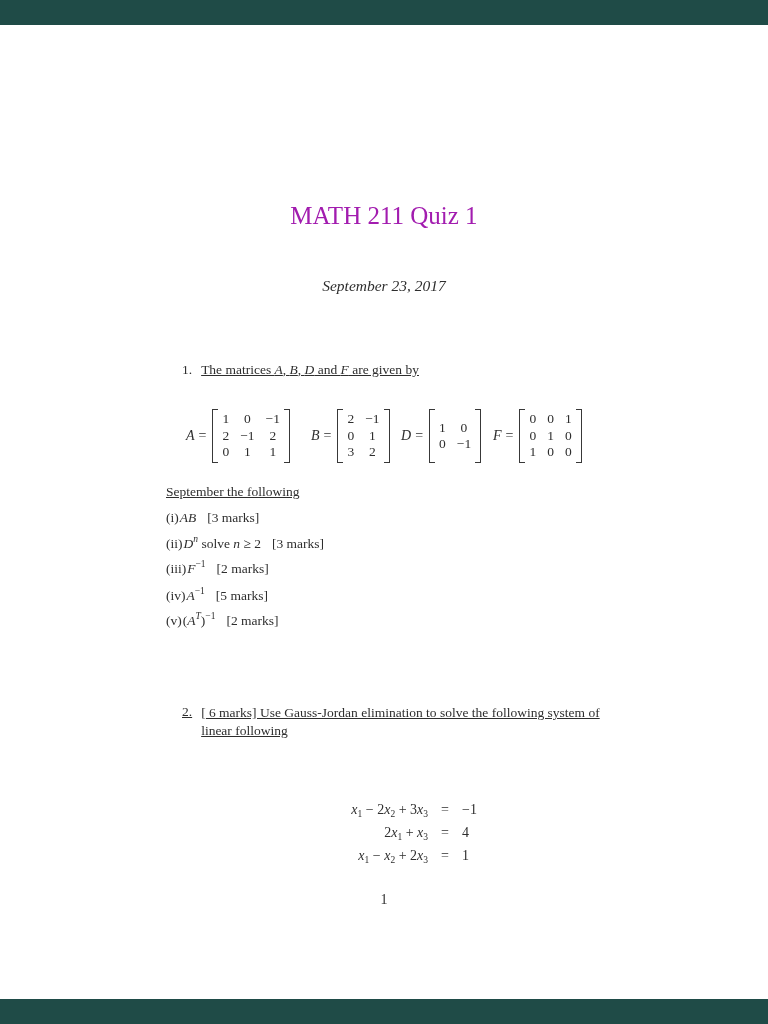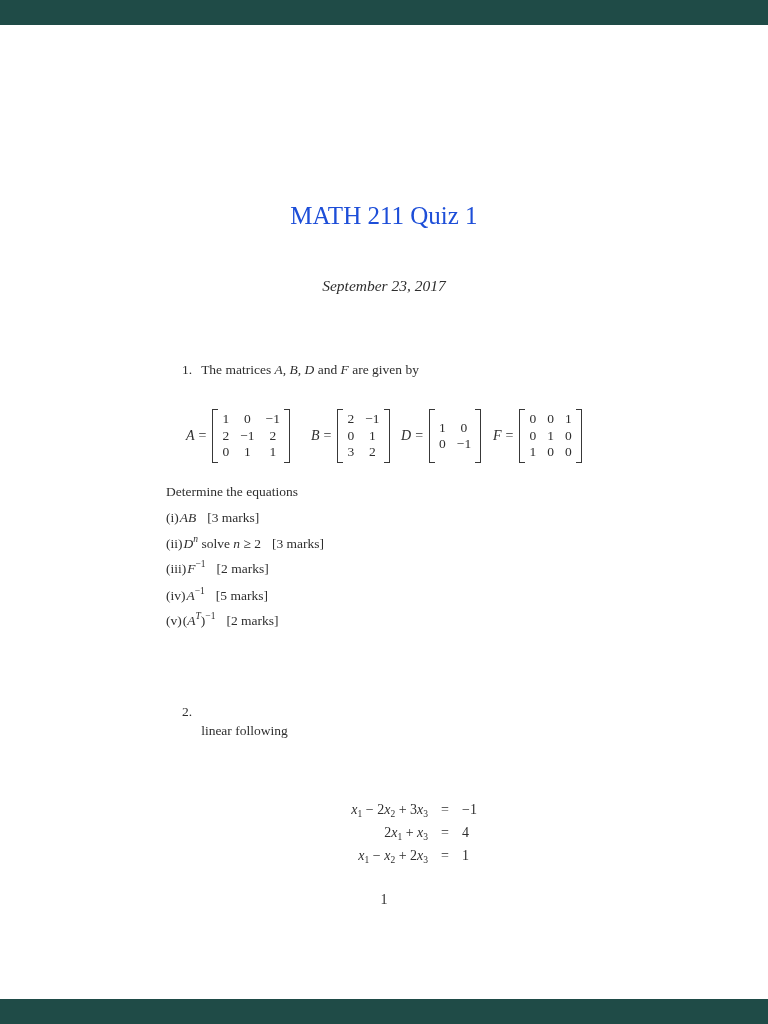--- a/index.html
+++ b/index.html
@@ -5,23 +5,23 @@
   html,body { margin:0; padding:0; }
   body {
     width:768px; height:1024px; position:relative; overflow:hidden;
     background:#ffffff; color:#2e2e2e;
     font-family:"Liberation Serif","DejaVu Serif",serif;
     font-size:13.5px;
   }
   .bar { position:absolute; left:0; width:768px; height:25px; }
   #topbar { top:0; }
   #botbar { bottom:0; }
-  .abs { position:absolute; white-space:nowrap; }
+  .abs { position:absolute; white-space:nowrap;text-decoration:underline; }
   .centered { position:absolute; left:0; width:768px; text-align:center; white-space:nowrap; }
-  .title { font-size:25px; color:#1d4ed8; }
+  .title { font-size:25px; color:#a21caf; }
   .date  { font-size:15.5px;font-style:italic; }
   .it { font-style:italic; }
   sup { font-size:9.5px; line-height:0; vertical-align:6px; }
   sub { font-size:9.5px; line-height:0; vertical-align:-3px; }
   .qnum { display:inline-block; }
   .qtext { margin-left:9px; }
   .qblock { display:flex; align-items:flex-start; }
   .qlines { margin-left:9px; line-height:18px; white-space:normal; width:420px; }
   
   .qitem { position:absolute; left:166px; white-space:nowrap; }
@@ -113,41 +113,41 @@
         <span class="mcell">0</span>
         <span class="mcell">1</span>
         <span class="mcell">0</span>
         <span class="mcell">1</span>
         <span class="mcell">0</span>
         <span class="mcell">0</span>
       </span>
     <span class="rb"></span>
   </div>
 
-  <div class="abs" style="left:166px; top:484px">Determine the equations</div>
+  <div class="abs" style="left:166px; top:484px">September the following</div>
 
   <div class="qitem" style="top:510px">
     <span>(i)</span><span class="iexpr"><span class="it">AB</span></span><span class="imarks">[3 marks]</span>
   </div>
   <div class="qitem" style="top:536px">
     <span>(ii)</span><span class="iexpr"><span class="it">D</span><sup class="it">n</sup><span> solve </span><span class="it">n</span><span> ≥ 2</span></span><span class="imarks">[3 marks]</span>
   </div>
   <div class="qitem" style="top:561px">
     <span>(iii)</span><span class="iexpr"><span class="it">F</span><sup>−1</sup></span><span class="imarks">[2 marks]</span>
   </div>
   <div class="qitem" style="top:588px">
     <span>(iv)</span><span class="iexpr"><span class="it">A</span><sup>−1</sup></span><span class="imarks">[5 marks]</span>
   </div>
   <div class="qitem" style="top:613px">
     <span>(v)</span><span class="iexpr"><span>(</span><span class="it">A</span><sup class="it">T</sup><span>)</span><sup>−1</sup></span><span class="imarks">[2 marks]</span>
   </div>
 
   <div class="abs qblock" style="left:182px; top:704px">
     <span class="qnum">2.</span>
-    <span class="qlines"><br><span>linear following</span></span>
+    <span class="qlines"><span>[ 6 marks]  Use Gauss-Jordan elimination to solve the following system of</span><br><span>linear following</span></span>
   </div>
 
   <div id="eqs">
     <span class="eql"><span class="it">x</span><sub>1</sub><span> − 2</span><span class="it">x</span><sub>2</sub><span> + 3</span><span class="it">x</span><sub>3</sub></span>
     <span class="eqm">=</span>
     <span class="eqr">−1</span>
     <span class="eql"><span>2</span><span class="it">x</span><sub>1</sub><span> + </span><span class="it">x</span><sub>3</sub></span>
     <span class="eqm">=</span>
     <span class="eqr">4</span>
     <span class="eql"><span class="it">x</span><sub>1</sub><span> − </span><span class="it">x</span><sub>2</sub><span> + 2</span><span class="it">x</span><sub>3</sub></span>

